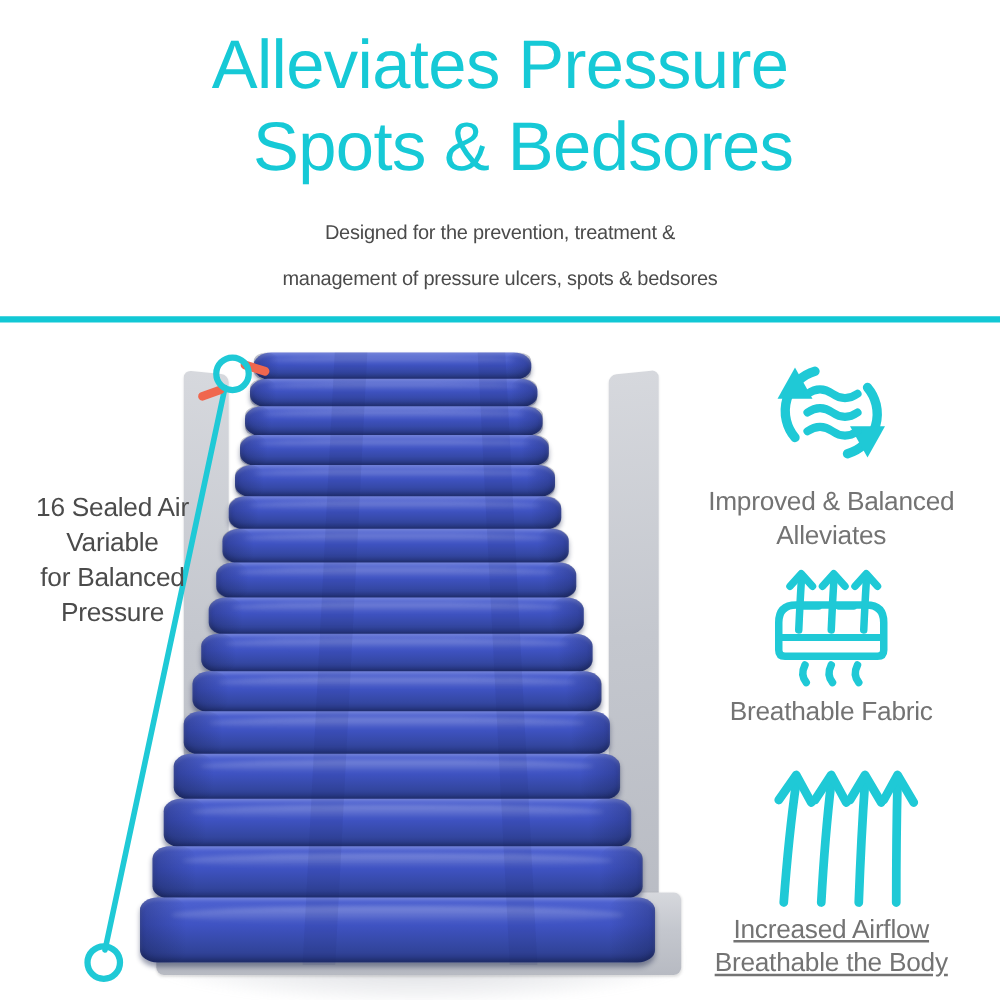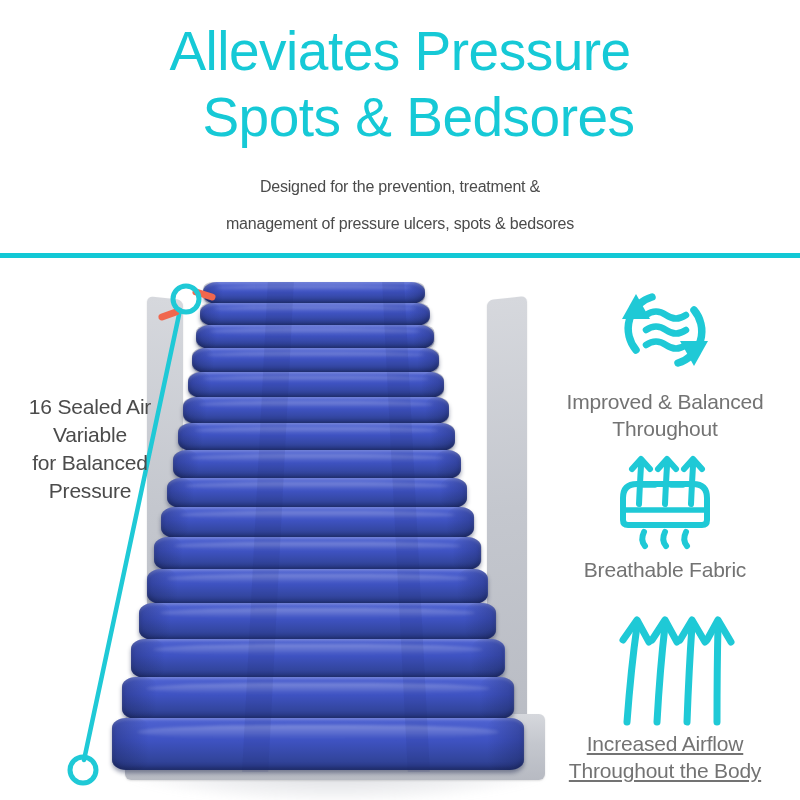--- a/index.html
+++ b/index.html
@@ -253,21 +253,21 @@
       <path d="M 94 88 L 80 63 L 108 63 Z" fill="#1FC9D6"></path>
 
       <g fill="none" stroke="#1FC9D6" stroke-width="6.5" stroke-linecap="round">
         <path d="M 46 37 q 10 -7 20 0 t 20 0"></path>
         <path d="M 46 52 q 10 -7 20 0 t 20 0"></path>
         <path d="M 46 67 q 10 -7 20 0 t 20 0"></path>
       </g>
     </svg>
     <span class="flabel">
       <span>Improved &amp; Balanced</span><br>
-      <span>Throughout</span>
+      <span>Alleviates</span>
     </span>
   </div>
 
   <div class="feature" id="feat-breathable">
     <svg class="ficon" width="128" height="100" viewBox="0 0 128 100">
 
       <path d="M 22 46 q 0 -14 14 -14 L 92 32 q 14 0 14 14 L 106 68 q 0 5 -5 5 L 27 73 q -5 0 -5 -5 Z" fill="none" stroke="#1FC9D6" stroke-width="6" stroke-linejoin="round"></path>
 
       <path d="M 23 58 L 105 58" fill="none" stroke="#1FC9D6" stroke-width="5.5" stroke-linecap="round"></path>
 
@@ -304,17 +304,17 @@
         <path d="M 62 114 q 3 -54 8 -96"></path>
         <path d="M 57 32 L 70 12 L 82 34"></path>
         <path d="M 92 114 q 2 -54 5 -96"></path>
         <path d="M 85 32 L 97 12 L 110 34"></path>
         <path d="M 122 114 q 0 -54 1 -96"></path>
         <path d="M 112 32 L 123 12 L 136 34"></path>
       </g>
     </svg>
     <span class="flabel">
       <span>Increased Airflow</span><br>
-      <span>Throughout the Body</span>
+      <span>Breathable the Body</span>
     </span>
   </div>
 
 </div>
 
 </body></html>

